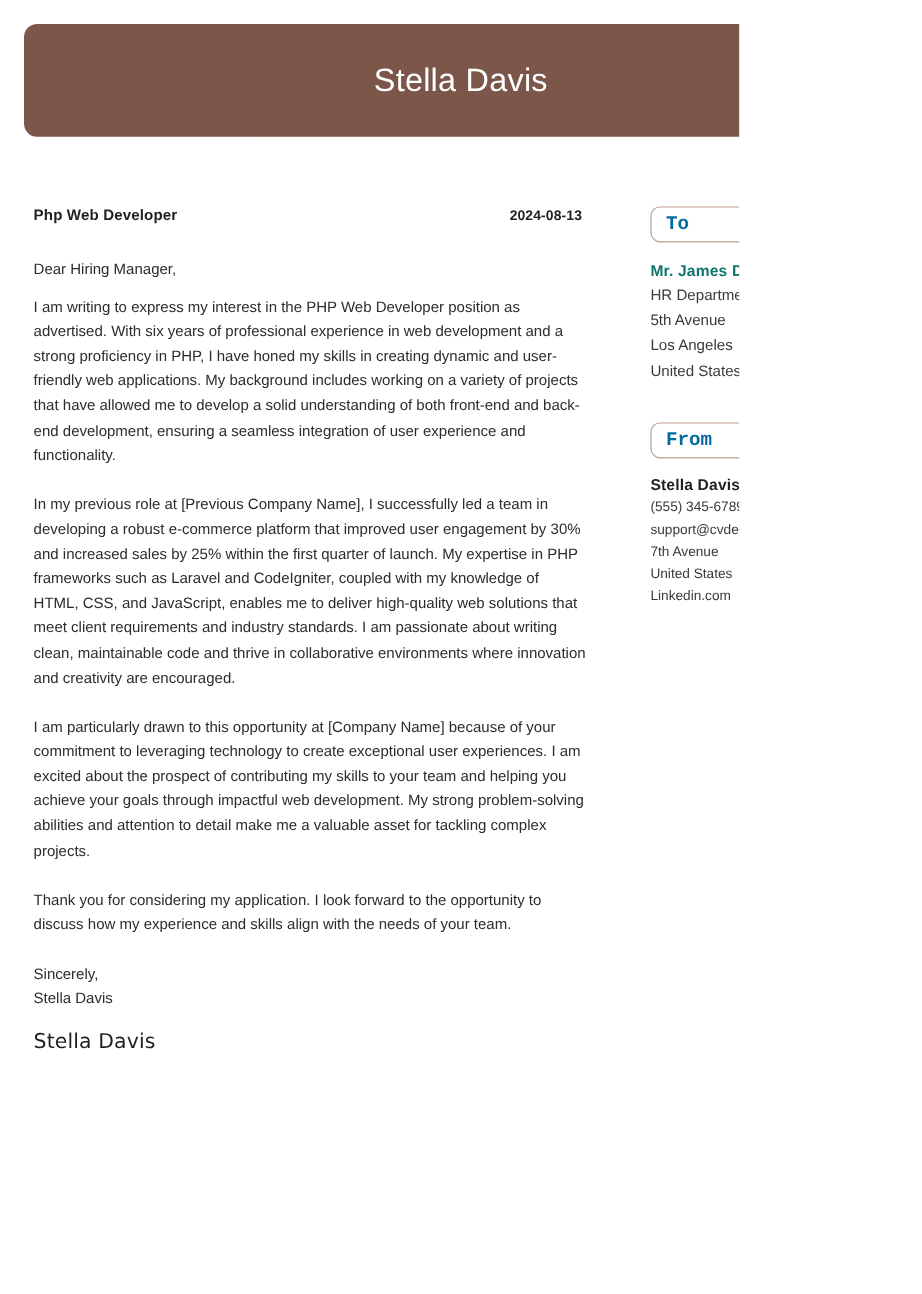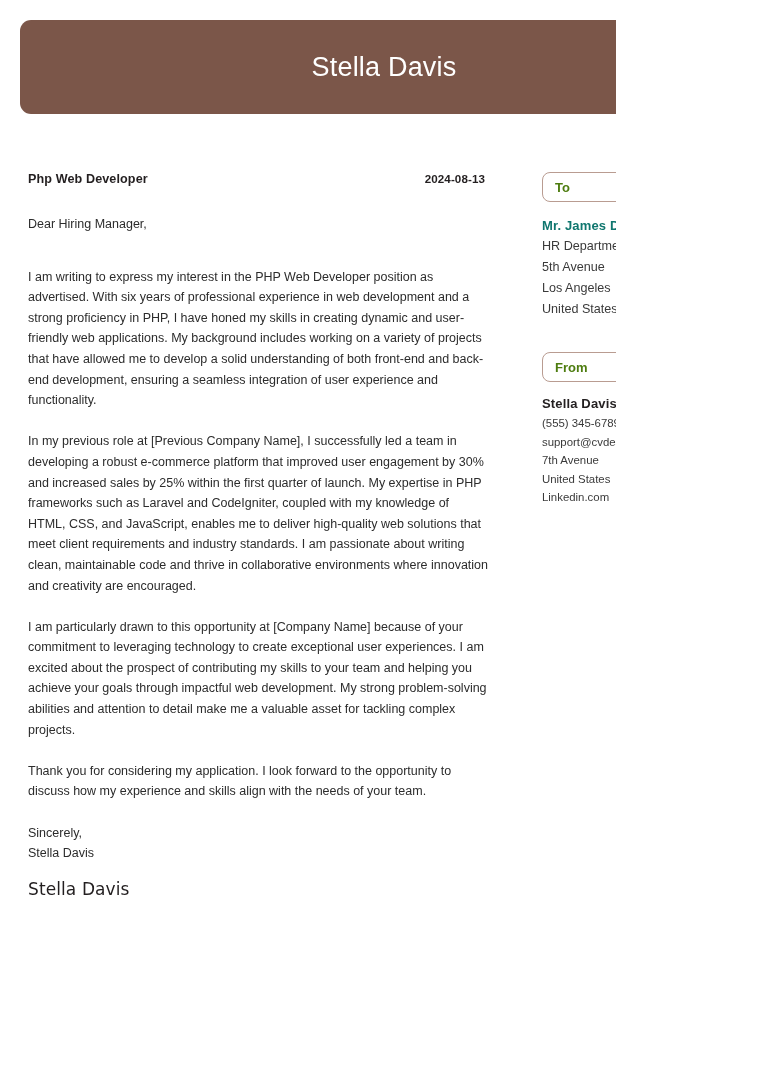--- a/index.html
+++ b/index.html
@@ -84,21 +84,21 @@
   .letter-body {
     margin-top: 28px;
     font-size: 12.5px;
     line-height: 20.6px;
     color: #2c2c2c;
     width: 462px;
   }
   .letter-body p {
     margin: 0 0 20.6px 0;
   }
-  .letter-body p.salutation { margin-bottom: 32px; }
+  .letter-body p.salutation { margin-bottom: 11px; }
   .signoff {
     margin: 0;
     font-size: 12.5px;
     line-height: 20.6px;
     color: #2c2c2c;
   }
   .signature {
     margin-top: 15px;
     font-family: "DejaVu Sans", sans-serif;
     font-size: 17px;
@@ -118,23 +118,24 @@
     box-sizing: border-box;
     width: 198px;
     height: 30px;
     border: 1px solid #b99c91;
     border-radius: 8px;
     display: flex;
     align-items: center;
     padding-left: 12px;
   }
   .label-box-text {
-    font-size: 13px;
-    font-weight: bold;
-    color: #4d7c0f;
+    font-size: 16px;
+    font-weight: bold;
+    color: #0369a1;
+    font-family: Liberation Mono, monospace;
   }
 
   .addr-block {
     margin-top: 13px;
   }
   .addr-name {
     font-size: 13px;
     font-weight: bold;
     color: #0f766e;
     line-height: 21px;

